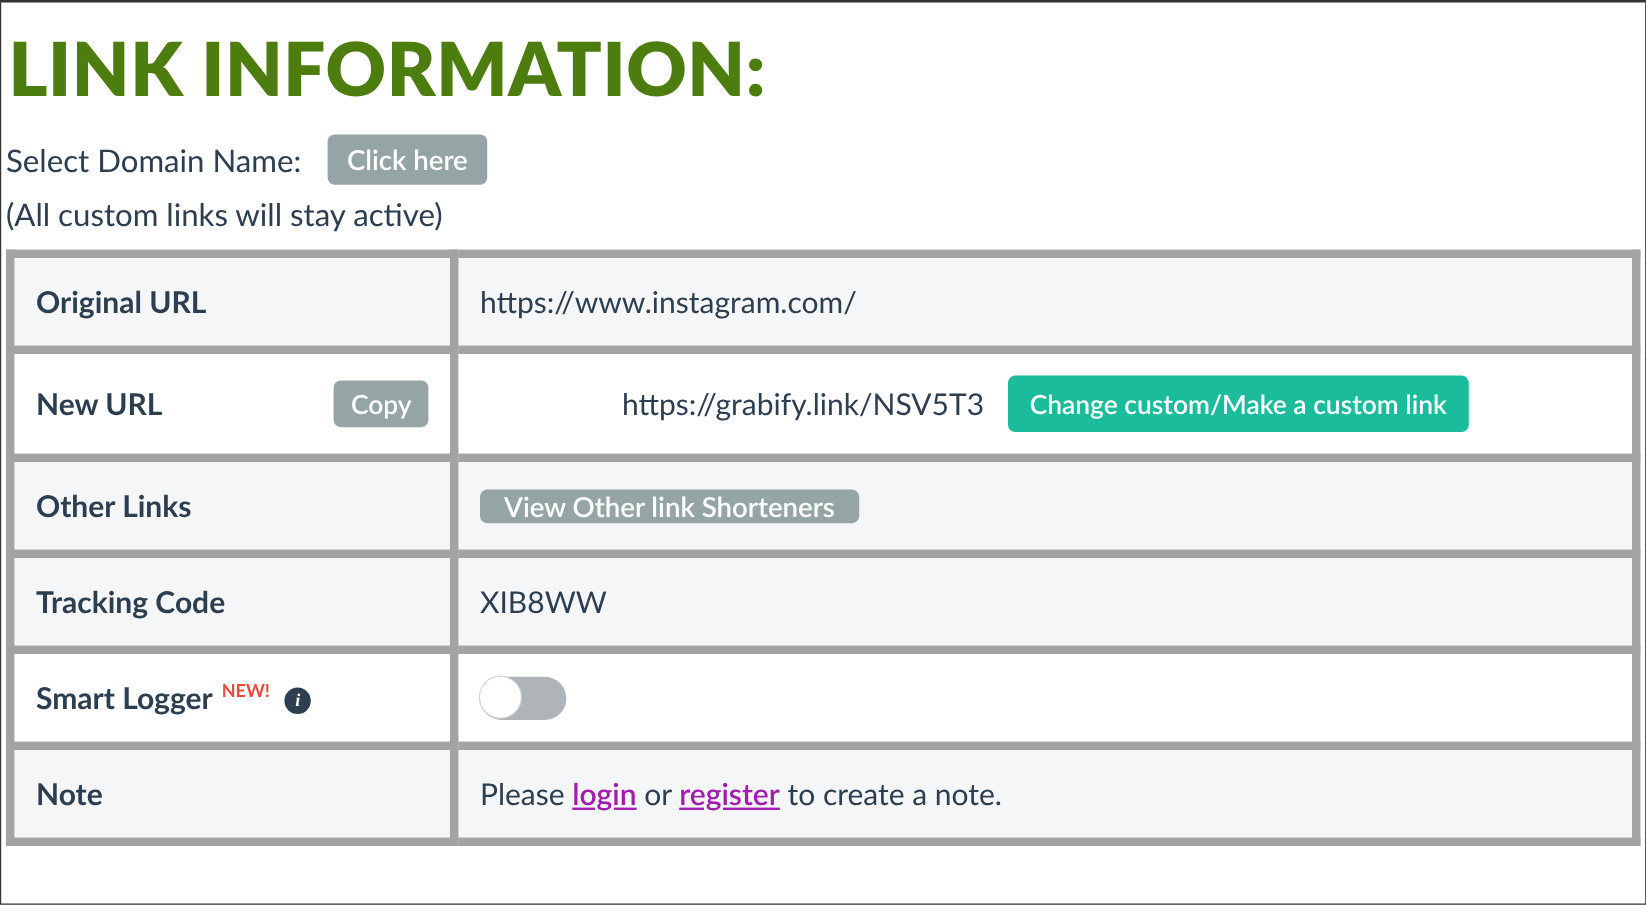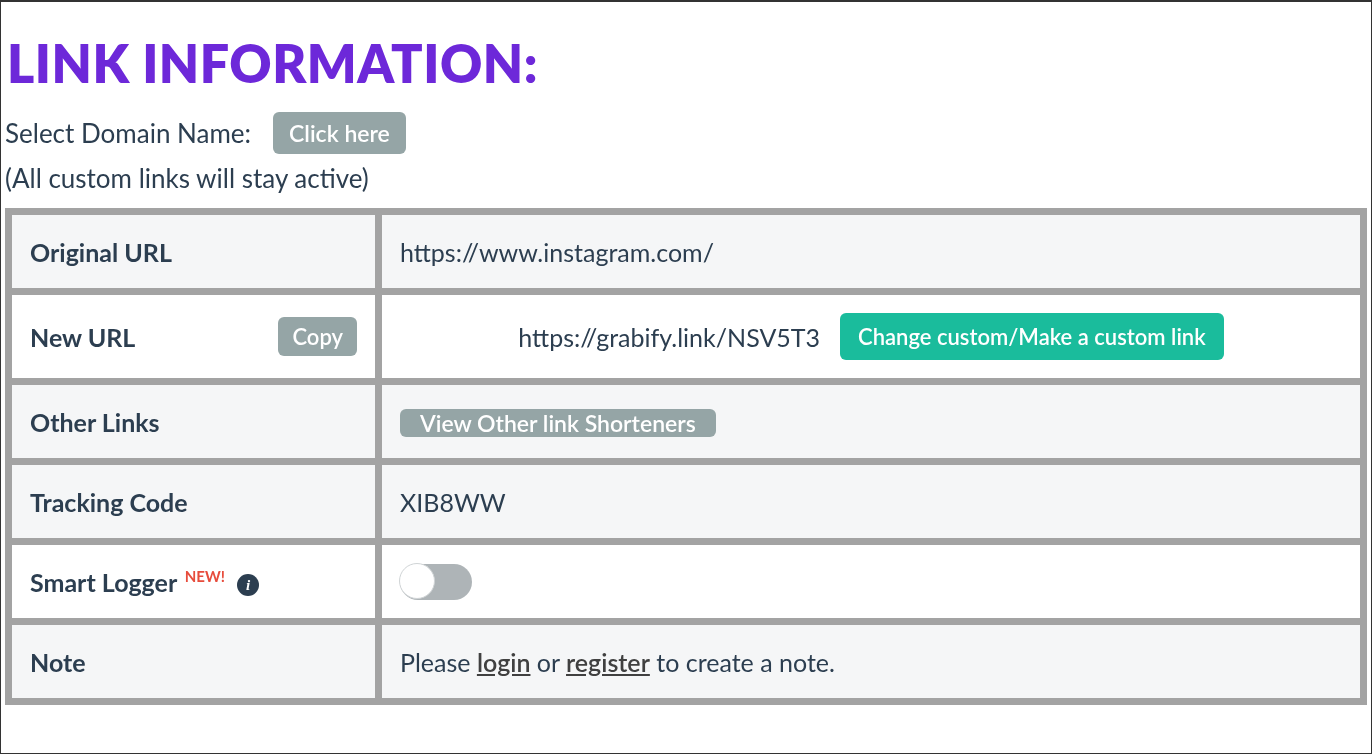--- a/index.html
+++ b/index.html
@@ -8,25 +8,25 @@
     background: #ffffff;
     color: #2c3e50;
     width: 1372px;
     height: 754px;
     border: 1px solid #333;
     border-top: 2px solid #333;
     position: relative;
     overflow: hidden;
   }
   .page-title {
-    font-size: 52px;
+    font-size: 62px;
     font-weight: 800;
     letter-spacing: 0.5px;
-    color: #6d28d9;
-    padding: 30px 0 18px 6px;
+    color: #4d7c0f;
+    padding: 18px 0 18px 6px;
   }
   .domain-row {
     font-size: 26px;
     color: #2c3e50;
     padding: 0 0 4px 4px;
     display: flex;
     align-items: center;
     gap: 22px;
   }
   .btn-gray {
@@ -147,21 +147,21 @@
     width: 36px;
     height: 36px;
     background: #ffffff;
     border: 1px solid #d0d4d6;
     border-radius: 50%;
     position: absolute;
     left: -1px;
     top: -1px;
   }
   .link-green {
-    color: #404040;
+    color: #a21caf;
     text-decoration: underline;
     cursor: pointer;
     font-weight: 600;
   }
   .label-inner {
     display: flex;
     align-items: center;
     justify-content: space-between;
   }
 </style>

